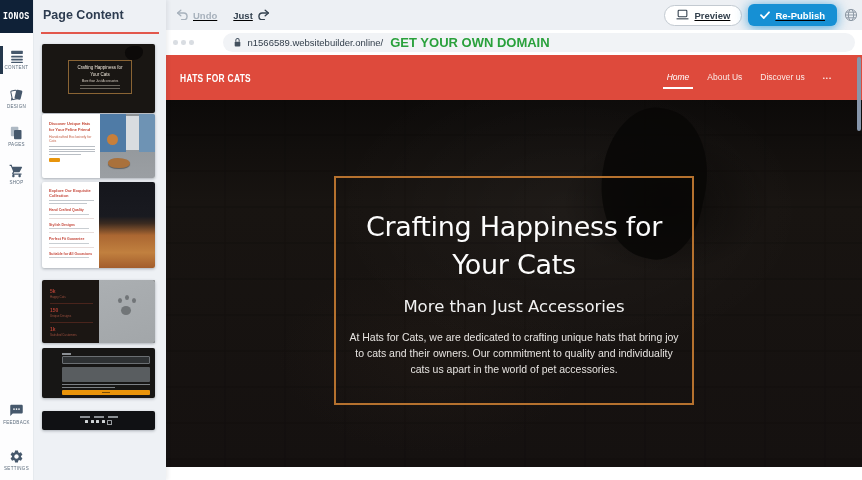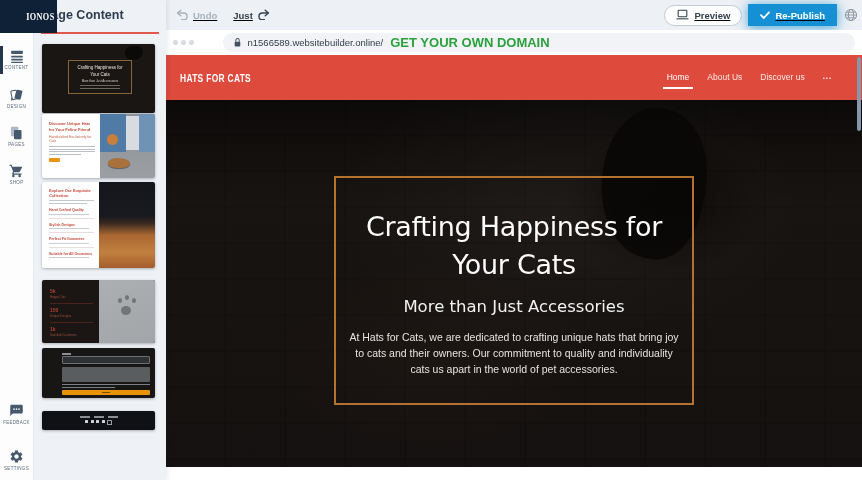--- a/index.html
+++ b/index.html
@@ -4,21 +4,21 @@
 <style>
   html,body{margin:0;padding:0;background:#fff;}
   .app{position:relative;width:862px;height:480px;overflow:hidden;
        font-family:"Liberation Sans",sans-serif;background:#eef1f5;}
 
   
   .rail{position:absolute;left:0;top:0;width:33px;height:480px;background:#fdfdfe;
         border-right:1px solid #e6eaee;z-index:5;}
   .logo{width:33px;height:33px;background:#0f2137;color:#fff;display:flex;align-items:center;
         justify-content:center;font-weight:bold;font-size:10px;letter-spacing:.5px;
-        transform-origin:center;font-family:Liberation Serif, serif;padding-left:24px;}
+        transform-origin:center;font-family:Liberation Mono, monospace;}
   .logo span{display:inline-block;transform:scaleX(.82);}
   .rail-item{position:relative;width:33px;height:36px;display:flex;flex-direction:column;
              align-items:center;justify-content:center;gap:2px;cursor:pointer;}
   .rail-item.active::before{content:"";position:absolute;left:0;top:4px;bottom:4px;width:3px;
              background:#24374c;}
   .rail-item svg{display:block;}
   .rail-label{font-size:4.5px;color:#5b6b7c;letter-spacing:.3px;}
   .rail-top{position:absolute;top:42px;left:0;display:flex;flex-direction:column;gap:2px;}
   .rail-bottom{position:absolute;bottom:2px;left:0;display:flex;flex-direction:column;gap:10px;}
 
@@ -97,41 +97,41 @@
   .toolbar{position:absolute;left:0;top:0;width:100%;height:30px;background:#edf0f4;
            display:flex;align-items:center;box-sizing:border-box;padding:0 4px 0 10px;text-decoration:underline;}
   .tool-undo,.tool-redo{display:flex;align-items:center;gap:4px;font-size:9.5px;cursor:pointer;}
   .tool-undo{color:#a7b1bc;font-weight:bold;}
   .tool-redo{color:#33414f;font-weight:bold;margin-left:16px;}
   .toolbar .spacer{flex:1;}
   .btn-preview{display:flex;align-items:center;gap:5px;height:21px;padding:0 11px;background:#fff;
       border:1px solid #c3cad1;border-radius:11px;font-size:9.5px;font-weight:bold;color:#33404d;
       cursor:pointer;}
   .btn-republish{display:flex;align-items:center;gap:5px;height:22px;padding:0 12px;margin-left:6px;
-      background:#1690d4;border-radius:0;font-size:9.5px;font-weight:bold;color:#fff;cursor:pointer;
+      background:#1690d4;border-radius:6px;font-size:9.5px;font-weight:bold;color:#fff;cursor:pointer;
       box-shadow:0 2px 10px rgba(23,144,212,.55),0 0 16px rgba(23,144,212,.3);}
   .globe{margin-left:7px;cursor:pointer;display:flex;align-items:center;}
 
   .chrome{position:absolute;left:0;top:30px;width:100%;height:25px;background:#fff;
           display:flex;align-items:center;box-sizing:border-box;padding:0 7px;gap:22px;}
   .win-dots{display:flex;gap:3.5px;margin-right:7px;}
   .win-dots i{width:4.5px;height:4.5px;border-radius:50%;background:#d9dde2;display:block;}
   .url-pill{flex:1;height:19px;background:#f1f3f6;border-radius:10px;display:flex;align-items:center;
             padding:0 10px;box-sizing:border-box;}
   .url-text{font-size:9.5px;color:#313d4a;margin-left:6px;}
   .url-cta{font-size:13px;font-weight:bold;color:#2aa13c;margin-left:7px;cursor:pointer;}
 
   .preview{position:absolute;left:0;top:55px;width:100%;height:412px;overflow:hidden;background:#131010;}
   .site-header{position:absolute;left:0;top:0;width:100%;height:45px;background:#de4a3c;
                display:flex;align-items:center;box-sizing:border-box;padding:0 30px 0 14px;}
   .brand{color:#fff;font-weight:bold;font-size:10.5px;letter-spacing:.4px;transform:scaleX(.8);
          transform-origin:left center;white-space:nowrap;}
   .site-nav{margin-left:auto;display:flex;align-items:center;gap:18px;}
   .nav-link{font-size:8.5px;color:#fbeae7;cursor:pointer;position:relative;padding-bottom:2px;}
-  .nav-link.current{color:#fff;}
+  .nav-link.current{color:#fff;font-style:italic;}
   .nav-link.current::after{content:"";position:absolute;left:-4px;right:-4px;bottom:-5px;height:1.5px;
       background:#fff;}
   .nav-more{font-size:6px;color:#fbeae7;letter-spacing:1px;cursor:pointer;}
 
   .hero{position:absolute;left:0;top:45px;width:100%;height:367px;
         background:
           radial-gradient(150px 100px at 72% 28%,rgba(0,0,0,.55),transparent 70%),
           radial-gradient(220px 140px at 38% 70%,rgba(96,72,50,.08),transparent 70%),
           radial-gradient(340px 220px at 58% 30%,rgba(255,255,255,.03),transparent 70%),
           linear-gradient(180deg,#0c0a09 0%,#181411 28%,#151110 100%);}

